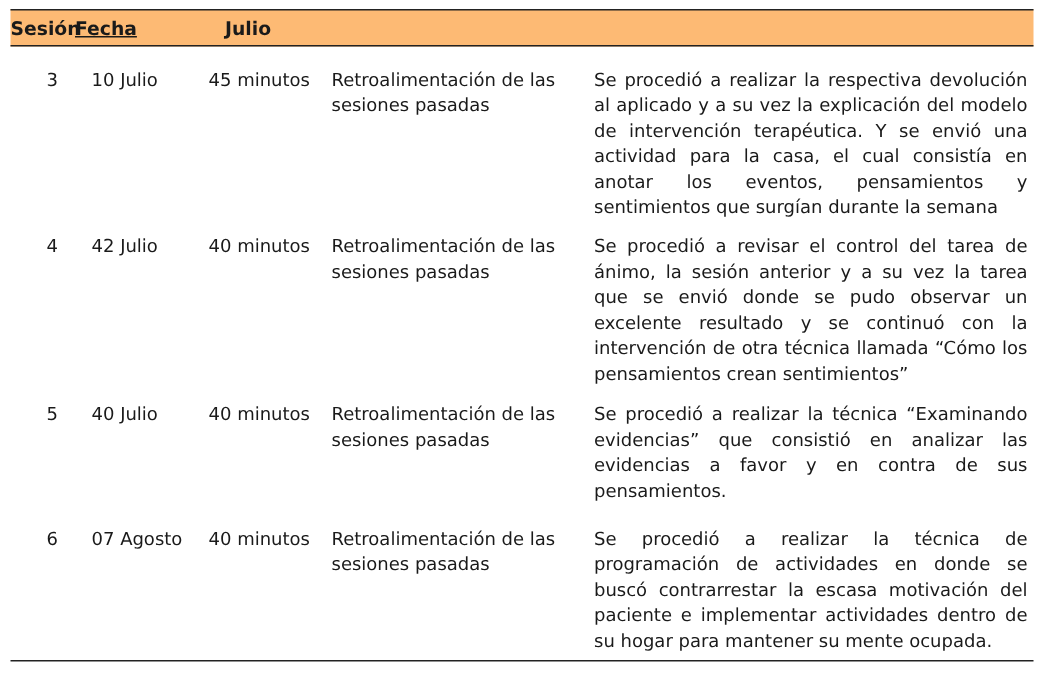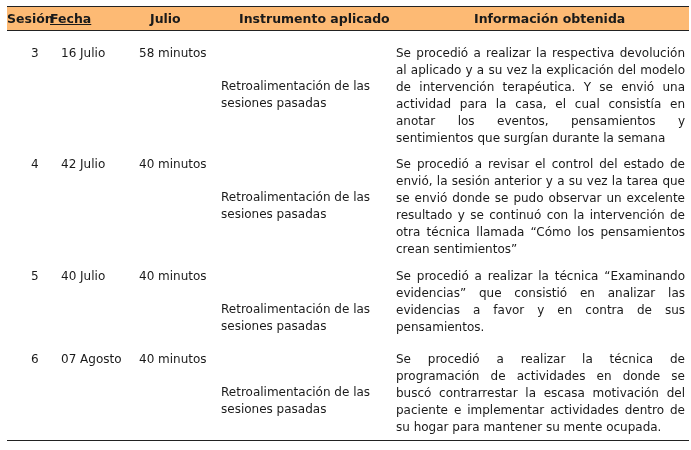--- a/index.html
+++ b/index.html
@@ -41,21 +41,21 @@
       line-height: 17px;
     }
     .cell {
       position: absolute;
       top: 0;
       white-space: nowrap;
     }
     .c-num { left: 24px; }
     .c-date { left: 54px; }
     .c-time { left: 132px; }
-    .c-inst { left: 214px; width: 160px; white-space: normal; margin-top: 33px; }
+    .c-inst { left: 214px; width: 160px; white-space: normal; }
     .c-info {
       left: 389px;
       width: 289px;
       white-space: normal;
       text-align: justify;
     }
     .bottom-rule {
       position: absolute;
       left: 7px;
       top: 440px;
@@ -64,38 +64,36 @@
     }
   </style>
 </head>
 <body>
 
 <div class="table">
   <div class="hdr">
     <span style="left:0px;">Sesión</span>
     <span style="left:43px;text-decoration:underline;">Fecha</span>
     <span style="left:143px;">Julio</span>
-    <span style="left:232px;">Instrumento aplicado</span>
-    <span style="left:467px;">Información obtenida</span>
   </div>
 
   <div class="row" style="position:absolute; top:39px; width:682px;">
     <span class="cell c-num">3</span>
-    <span class="cell c-date">16 Julio</span>
-    <span class="cell c-time">58 minutos</span>
+    <span class="cell c-date">10 Julio</span>
+    <span class="cell c-time">45 minutos</span>
     <span class="cell c-inst">Retroalimentación de las sesiones pasadas</span>
     <span class="cell c-info">Se procedió a realizar la respectiva devolución al aplicado y a su vez la explicación del modelo de intervención terapéutica. Y se envió una actividad para la casa, el cual consistía en anotar los eventos, pensamientos y sentimientos que surgían durante la semana</span>
   </div>
 
   <div class="row" style="position:absolute; top:150px; width:682px;">
     <span class="cell c-num">4</span>
     <span class="cell c-date">42 Julio</span>
     <span class="cell c-time">40 minutos</span>
     <span class="cell c-inst">Retroalimentación de las sesiones pasadas</span>
-    <span class="cell c-info">Se procedió a revisar el control del estado de envió, la sesión anterior y a su vez la tarea que se envió donde se pudo observar un excelente resultado y se continuó con la intervención de otra técnica llamada “Cómo los pensamientos crean sentimientos”</span>
+    <span class="cell c-info">Se procedió a revisar el control del tarea de ánimo, la sesión anterior y a su vez la tarea que se envió donde se pudo observar un excelente resultado y se continuó con la intervención de otra técnica llamada “Cómo los pensamientos crean sentimientos”</span>
   </div>
 
   <div class="row" style="position:absolute; top:262px; width:682px;">
     <span class="cell c-num">5</span>
     <span class="cell c-date">40 Julio</span>
     <span class="cell c-time">40 minutos</span>
     <span class="cell c-inst">Retroalimentación de las sesiones pasadas</span>
     <span class="cell c-info">Se procedió a realizar la técnica “Examinando evidencias” que consistió en analizar las evidencias a favor y en contra de sus pensamientos.</span>
   </div>
 

